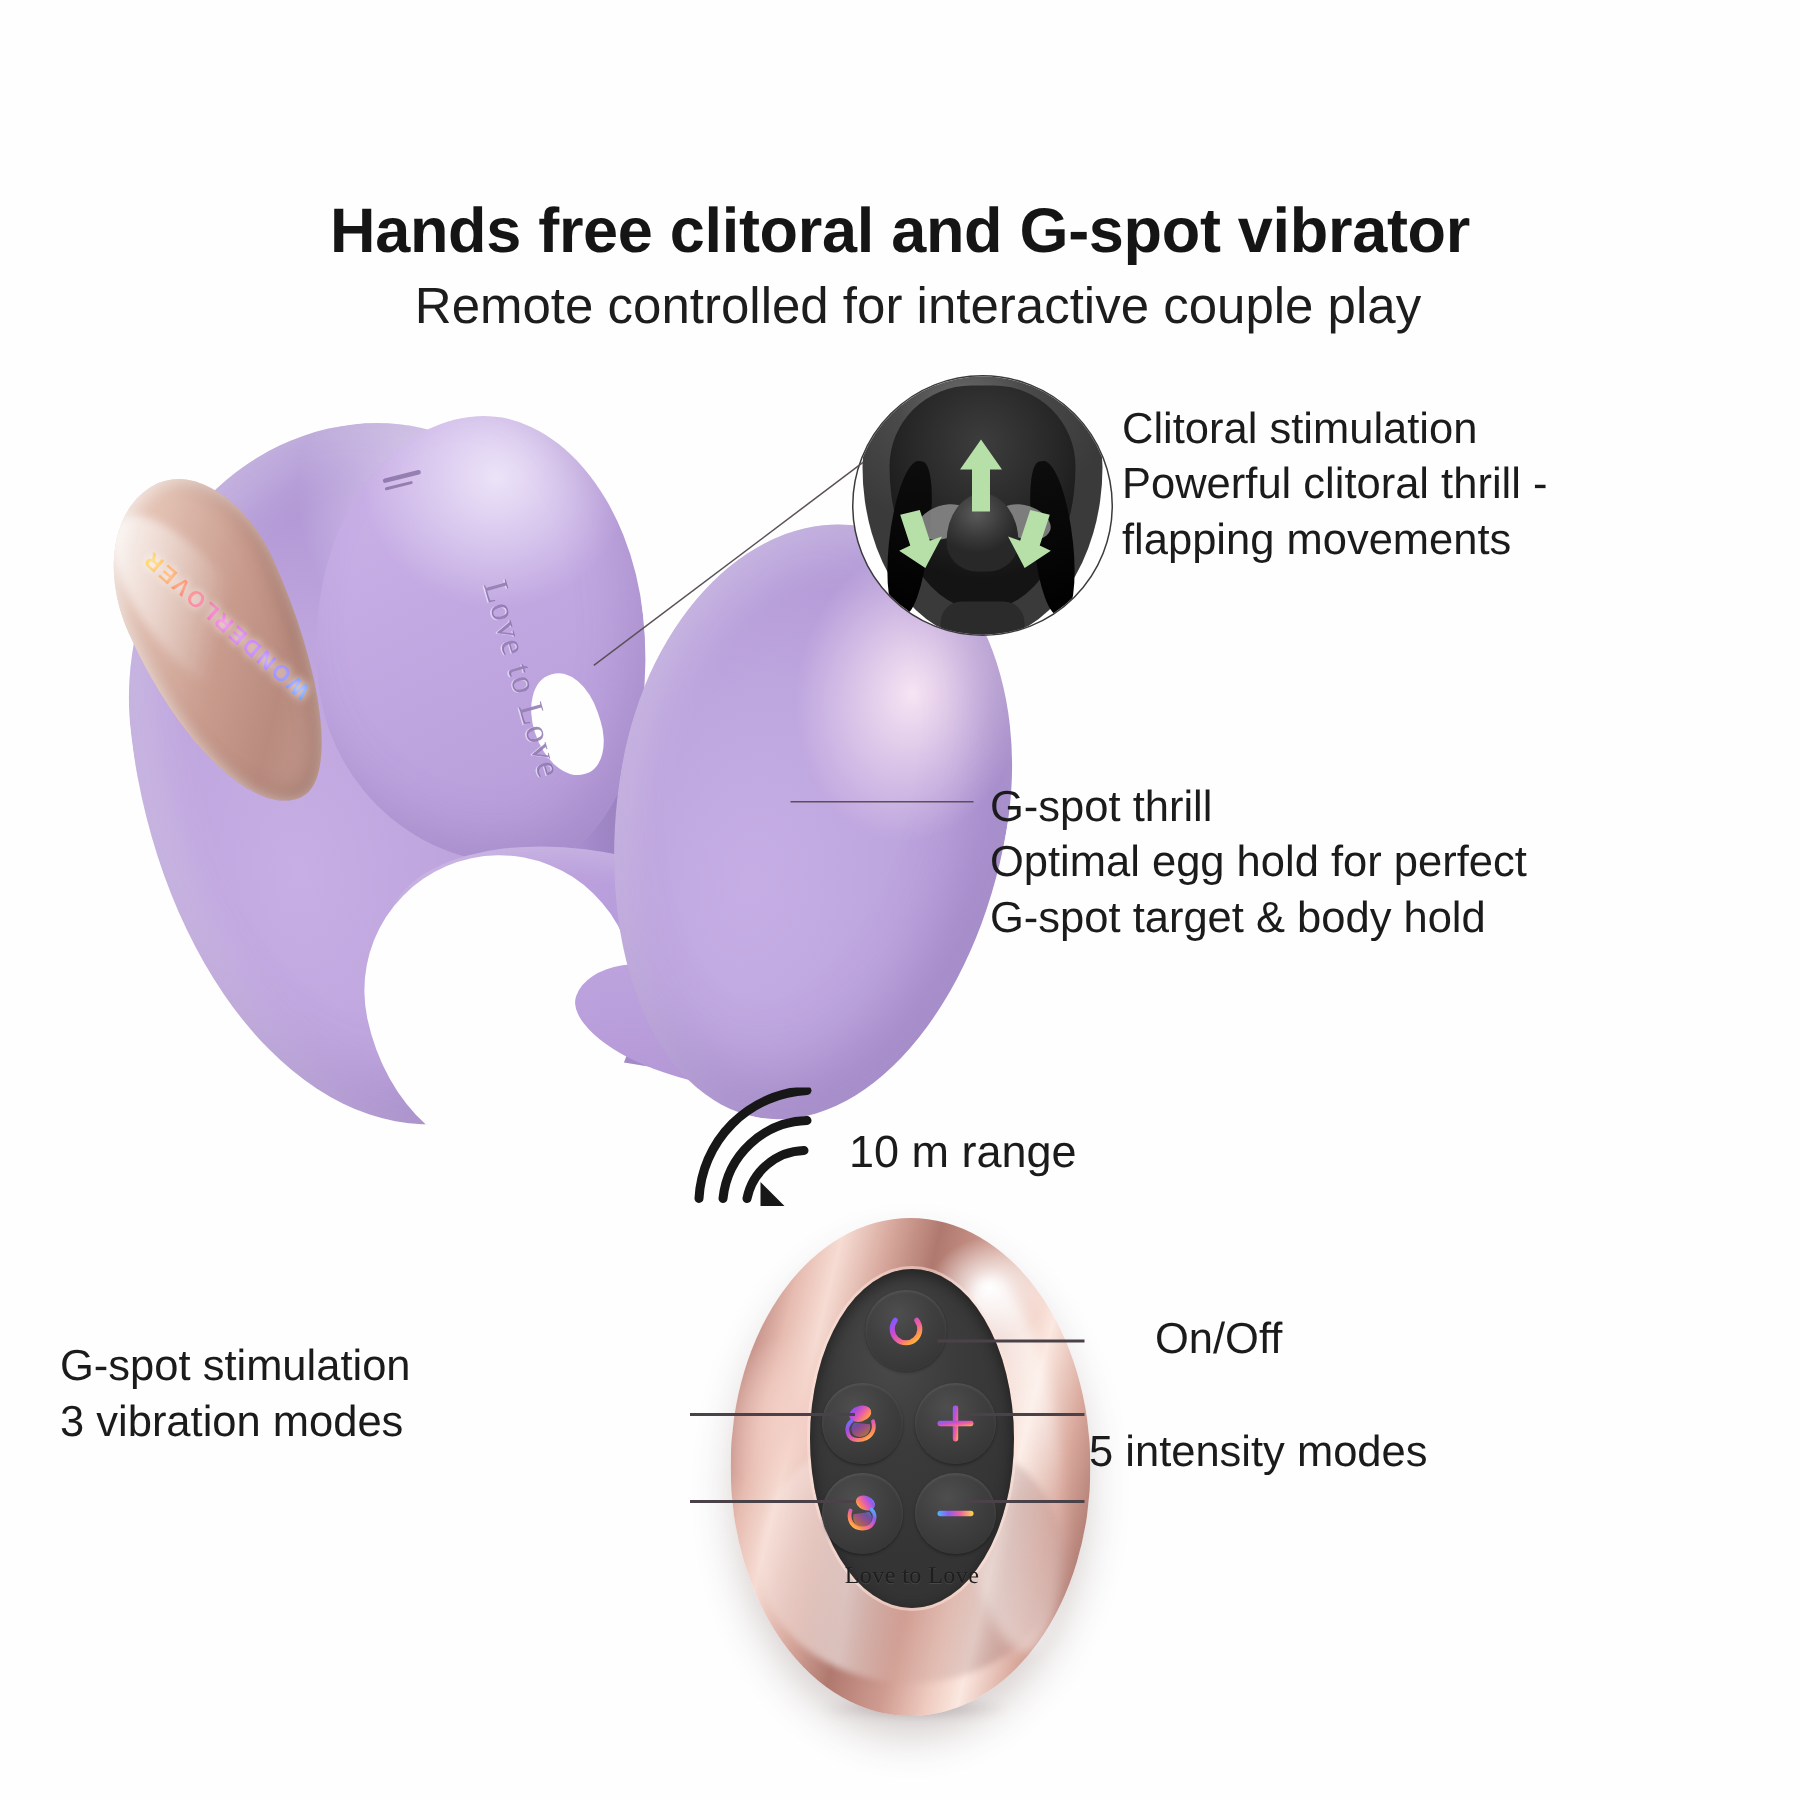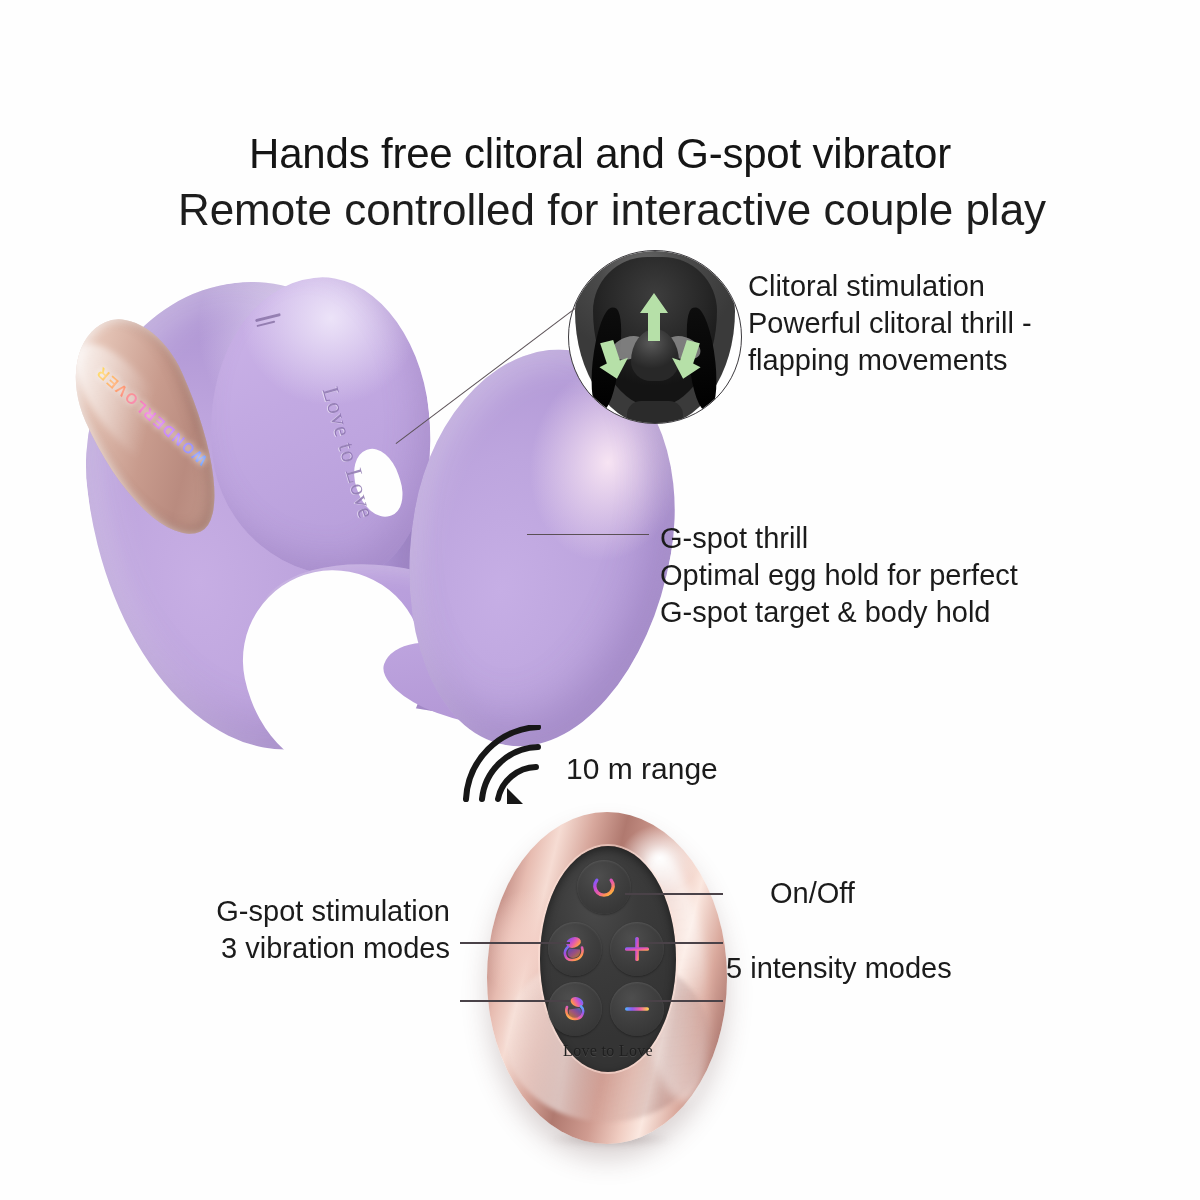--- a/index.html
+++ b/index.html
@@ -10,33 +10,33 @@
     color:#1b1b1b;
     overflow:hidden;
     position:relative;
   }
   .stage{position:absolute;inset:0;}
   .abs{position:absolute;}
 
   
   .title{
     left:0;right:0;top:130px;text-align:center;
-    font-size:42px;font-weight:400;letter-spacing:-0.2px;color:#151515;
+    font-size:42px;font-weight:700;letter-spacing:-0.2px;color:#151515;
     white-space:nowrap;
   }
   .subtitle{
     left:0;right:0;top:185px;text-align:center;
-    font-size:44px;font-weight:400;color:#1d1d1d;
+    font-size:34px;font-weight:400;color:#1d1d1d;
     white-space:nowrap;
     padding-left:24px;
   }
 
   
   .callout{font-size:29px;line-height:1.28;color:#1b1b1b;white-space:nowrap;}
-  .callout.rt{text-align:right;}
+  .callout.rt{}
 
   
   .leader{background:#4a4248;height:1.6px;transform-origin:0 50%;}
   .leader.thin{height:1.4px;background:#5a5055;}
 
   
   .product{left:60px;top:270px;width:620px;height:520px;}
 
   .body-main{
     left:32px;top:12px;width:330px;height:470px;

